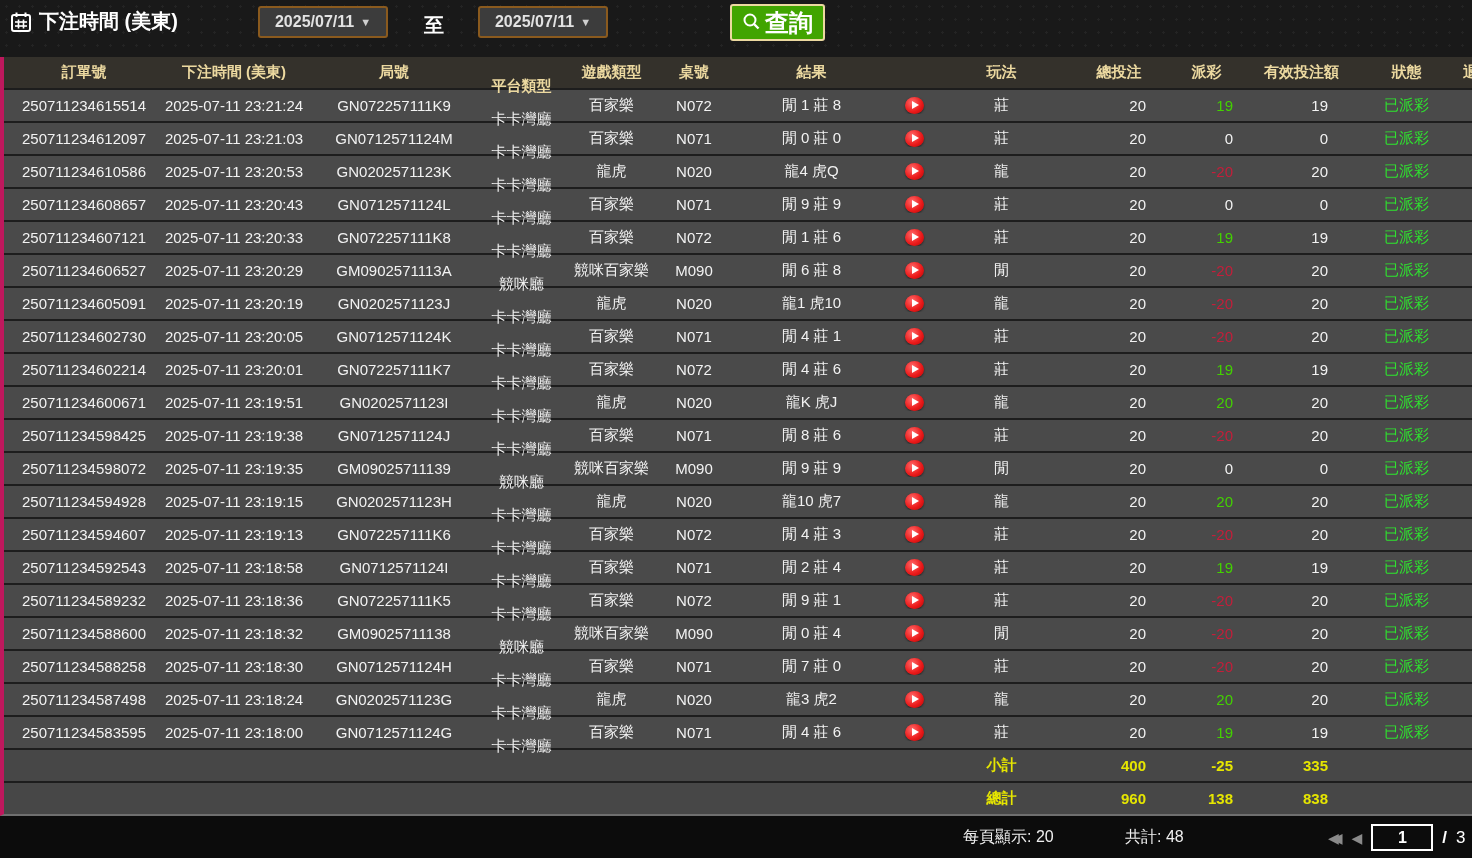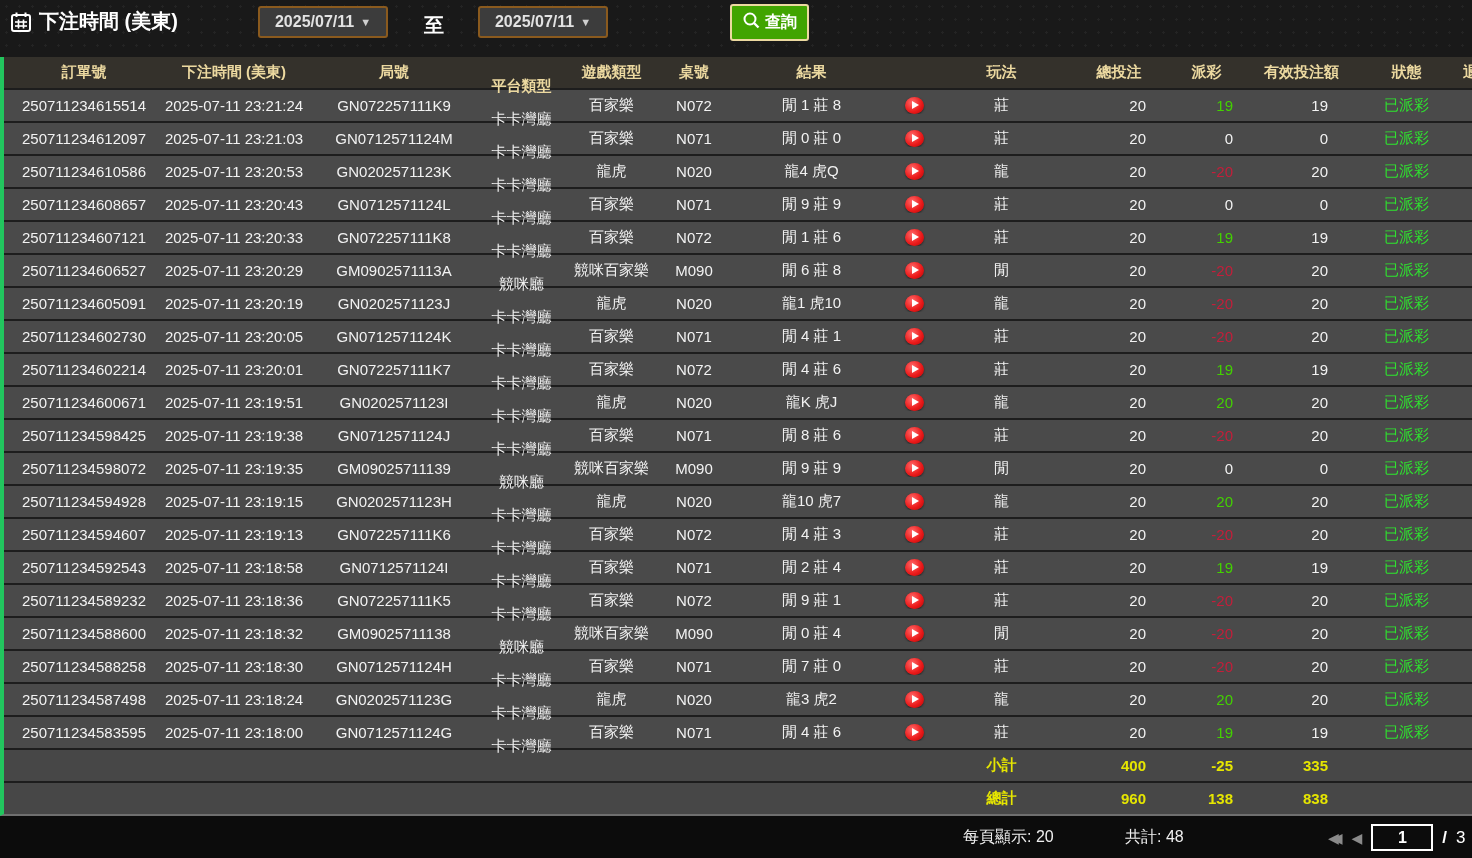--- a/index.html
+++ b/index.html
@@ -16,25 +16,25 @@
   .title svg { display:block; }
   .dateselect { position:absolute; top:6px; width:130px; height:32px;
     background:#3c3c3c; border:2px solid #8a5a1e; border-radius:3px;
     color:#e2e2e2; font-size:16px; font-weight:bold;
     display:flex; align-items:center; justify-content:center; gap:6px; cursor:pointer; }
   .dateselect .arrow { font-size:11px; color:#cfcfcf; }
   #date-from { left:258px; } #date-to { left:478px; }
   .to-label { position:absolute; left:424px; top:12px; font-size:20px; font-weight:bold; color:#fff; }
   .search-btn { position:absolute; left:730px; top:4px; height:37px; padding:12px 10px;
     background:#41a400; border:2px solid #ecd9a0; border-radius:3px;
-    color:#fff; font-size:16px; font-weight:bold;
+    color:#fff; font-size:24px; font-weight:bold;
     display:flex; align-items:center; gap:4px; cursor:pointer; }
 
   
-  .table-wrap { width:1472px; overflow:hidden; border-left:4px solid #22c55e;
+  .table-wrap { width:1472px; overflow:hidden; border-left:4px solid #be185d;
     border-bottom:2px solid #6f6f6f; }
   .trow { display:flex; width:1530px; align-items:center; }
   .thead { height:31px; background:#34312b; color:#ecd9a0; font-weight:bold; font-size:15px; }
   .drow  { height:33px; background:#4a4a4a; border-top:2px solid #1d1d1d; font-size:15px; }
   .sumrow { height:33px; background:#474747; border-top:2px solid #1d1d1d;
     color:#e6e600; font-weight:bold; font-size:15px; }
   .cell { flex:none; text-align:center; white-space:nowrap; overflow:hidden; }
   .c0{width:160px;} .c1{width:140px;} .c2{width:180px;} .c3{width:75px;margin-top:27px;}
   .c4{width:105px;} .c5{width:60px;} .c6{width:175px;} .c7{width:30px;}
   .c8{width:145px;font-family:Liberation Serif, serif;} .c9{width:90px;} .c10{width:85px;text-align:center;} .c11{width:105px;}

